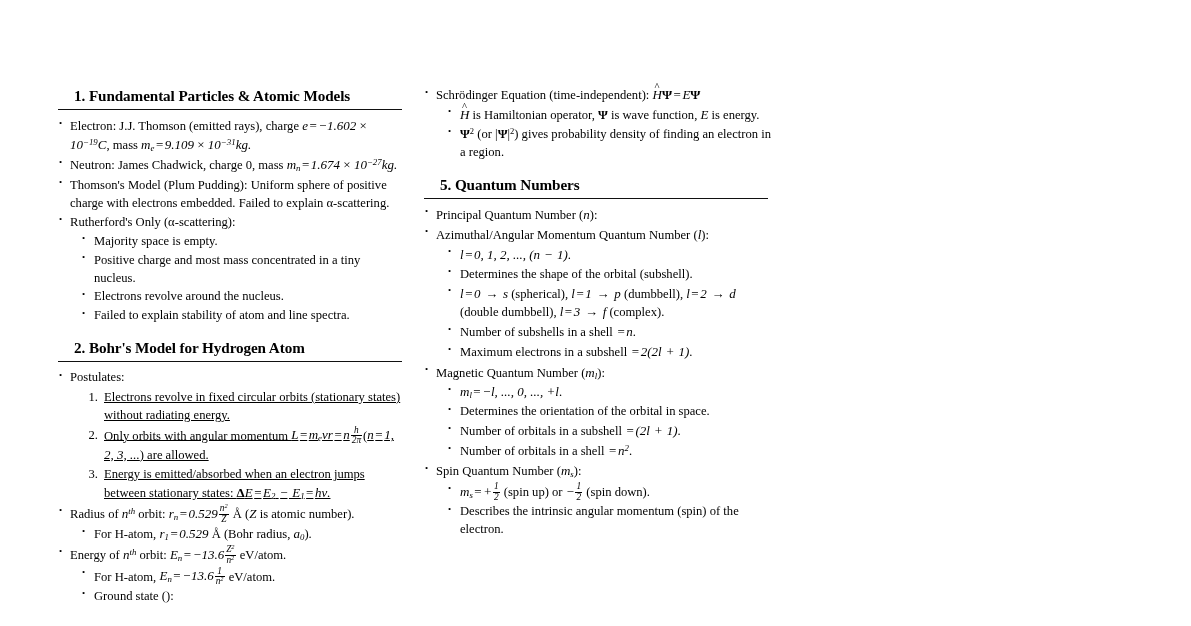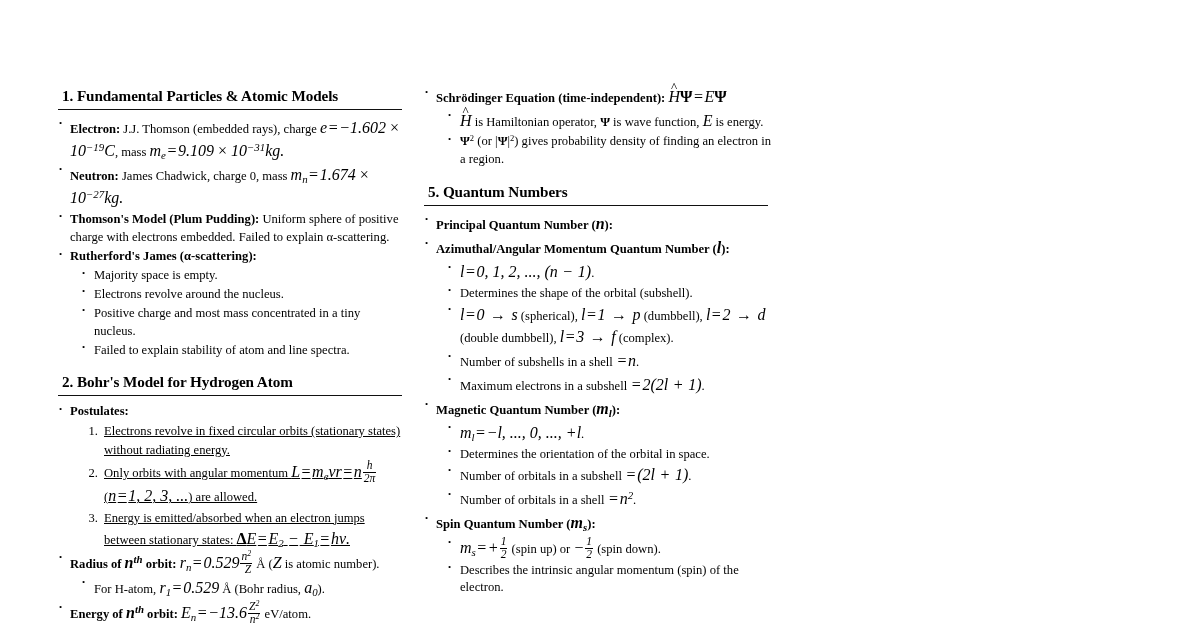--- a/index.html
+++ b/index.html
@@ -33,21 +33,21 @@
     flex: 0 0 344px;
   }
   .col.right {
     width: 350px;
     flex: 0 0 350px;
   }
 
   h2.section {
     font-size: 15.2px;
     font-weight: bold;
-    margin: 0 0 4px 4px;
+    margin: 0 0 4px 16px;
     padding: 0;
     line-height: 1.25;
     letter-spacing: -0.1px;
   }
   .section-rule {
     border: 0;
     border-top: 1.6px solid #111;
     margin: 0 0 7px 0;
     padding: 0;
   }
@@ -100,27 +100,27 @@
     padding-left: 31px;
     font-size: 12.6px;
     line-height: 1.45;
     text-decoration: underline;
   }
   ol.numbered > li {
     margin-bottom: 1px;
     padding-left: 3px;
   }
 
-  b, .b { font-weight: bold; }
+  b, .b { font-weight: normal; }
 
   
   .m {
     font-family: "Liberation Serif", "DejaVu Serif", serif;
     font-style: italic;
-    font-size: 16px;
+    font-size: 13px;
     margin-top: 42px;
   }
   .mu {
     font-style: normal;
   }
   .mb {
     font-weight: bold;
     font-style: normal;
   }
   .op {
@@ -143,21 +143,20 @@
     padding: 0 1px;
   }
   .frac .num {
     display: block;
     border-bottom: 1px solid #000;
     padding: 0 1px;
   }
   .frac .den {
     display: block;
     padding: 0 1px;
-    text-align: right;
   }
   .hat {
     position: relative;
     display: inline-block;
   }
   .hat::after {
     content: "\005E";
     position: absolute;
     left: 50%;
     top: -0.62em;
@@ -174,37 +173,37 @@
 
     <div class="col left">
 
       <div class="section-block">
         <h2 class="section">1. Fundamental Particles &amp; Atomic Models</h2>
         <hr class="section-rule">
 
         <ul class="lvl1">
           <li>
             <b>Electron:</b>
-            <span>J.J. Thomson (embedded rays), charge</span>
+            <span>J.J. Thomson (emitted rays), charge</span>
             <span class="m">e<span class="op">=</span>−1.602 <span class="mu">×</span> 10<sup>−19</sup><span class="m">C</span></span><span>, mass </span><span class="m">m<sub>e</sub><span class="op">=</span>9.109 <span class="mu">×</span> 10<sup>−31</sup><span class="m">kg</span>.</span>
           </li>
           <li>
             <b>Neutron:</b>
             <span>James Chadwick, charge 0, mass </span><span class="m">m<sub>n</sub><span class="op">=</span>1.674 <span class="mu">×</span> 10<sup>−27</sup><span class="m">kg</span>.</span>
           </li>
           <li>
             <b>Thomson's Model (Plum Pudding):</b>
             <span>Uniform sphere of positive charge with electrons embedded. Failed to explain α-scattering.</span>
           </li>
           <li>
-            <b>Rutherford's James (α-scattering):</b>
+            <b>Rutherford's Only (α-scattering):</b>
             <ul class="lvl2">
               <li>Majority space is empty.</li>
+              <li>Positive charge and most mass concentrated in a tiny nucleus.</li>
               <li>Electrons revolve around the nucleus.</li>
-              <li>Positive charge and most mass concentrated in a tiny nucleus.</li>
               <li>Failed to explain stability of atom and line spectra.</li>
             </ul>
           </li>
         </ul>
       </div>
 
       <div class="section-block">
         <h2 class="section">2. Bohr's Model for Hydrogen Atom</h2>
         <hr class="section-rule">
 

